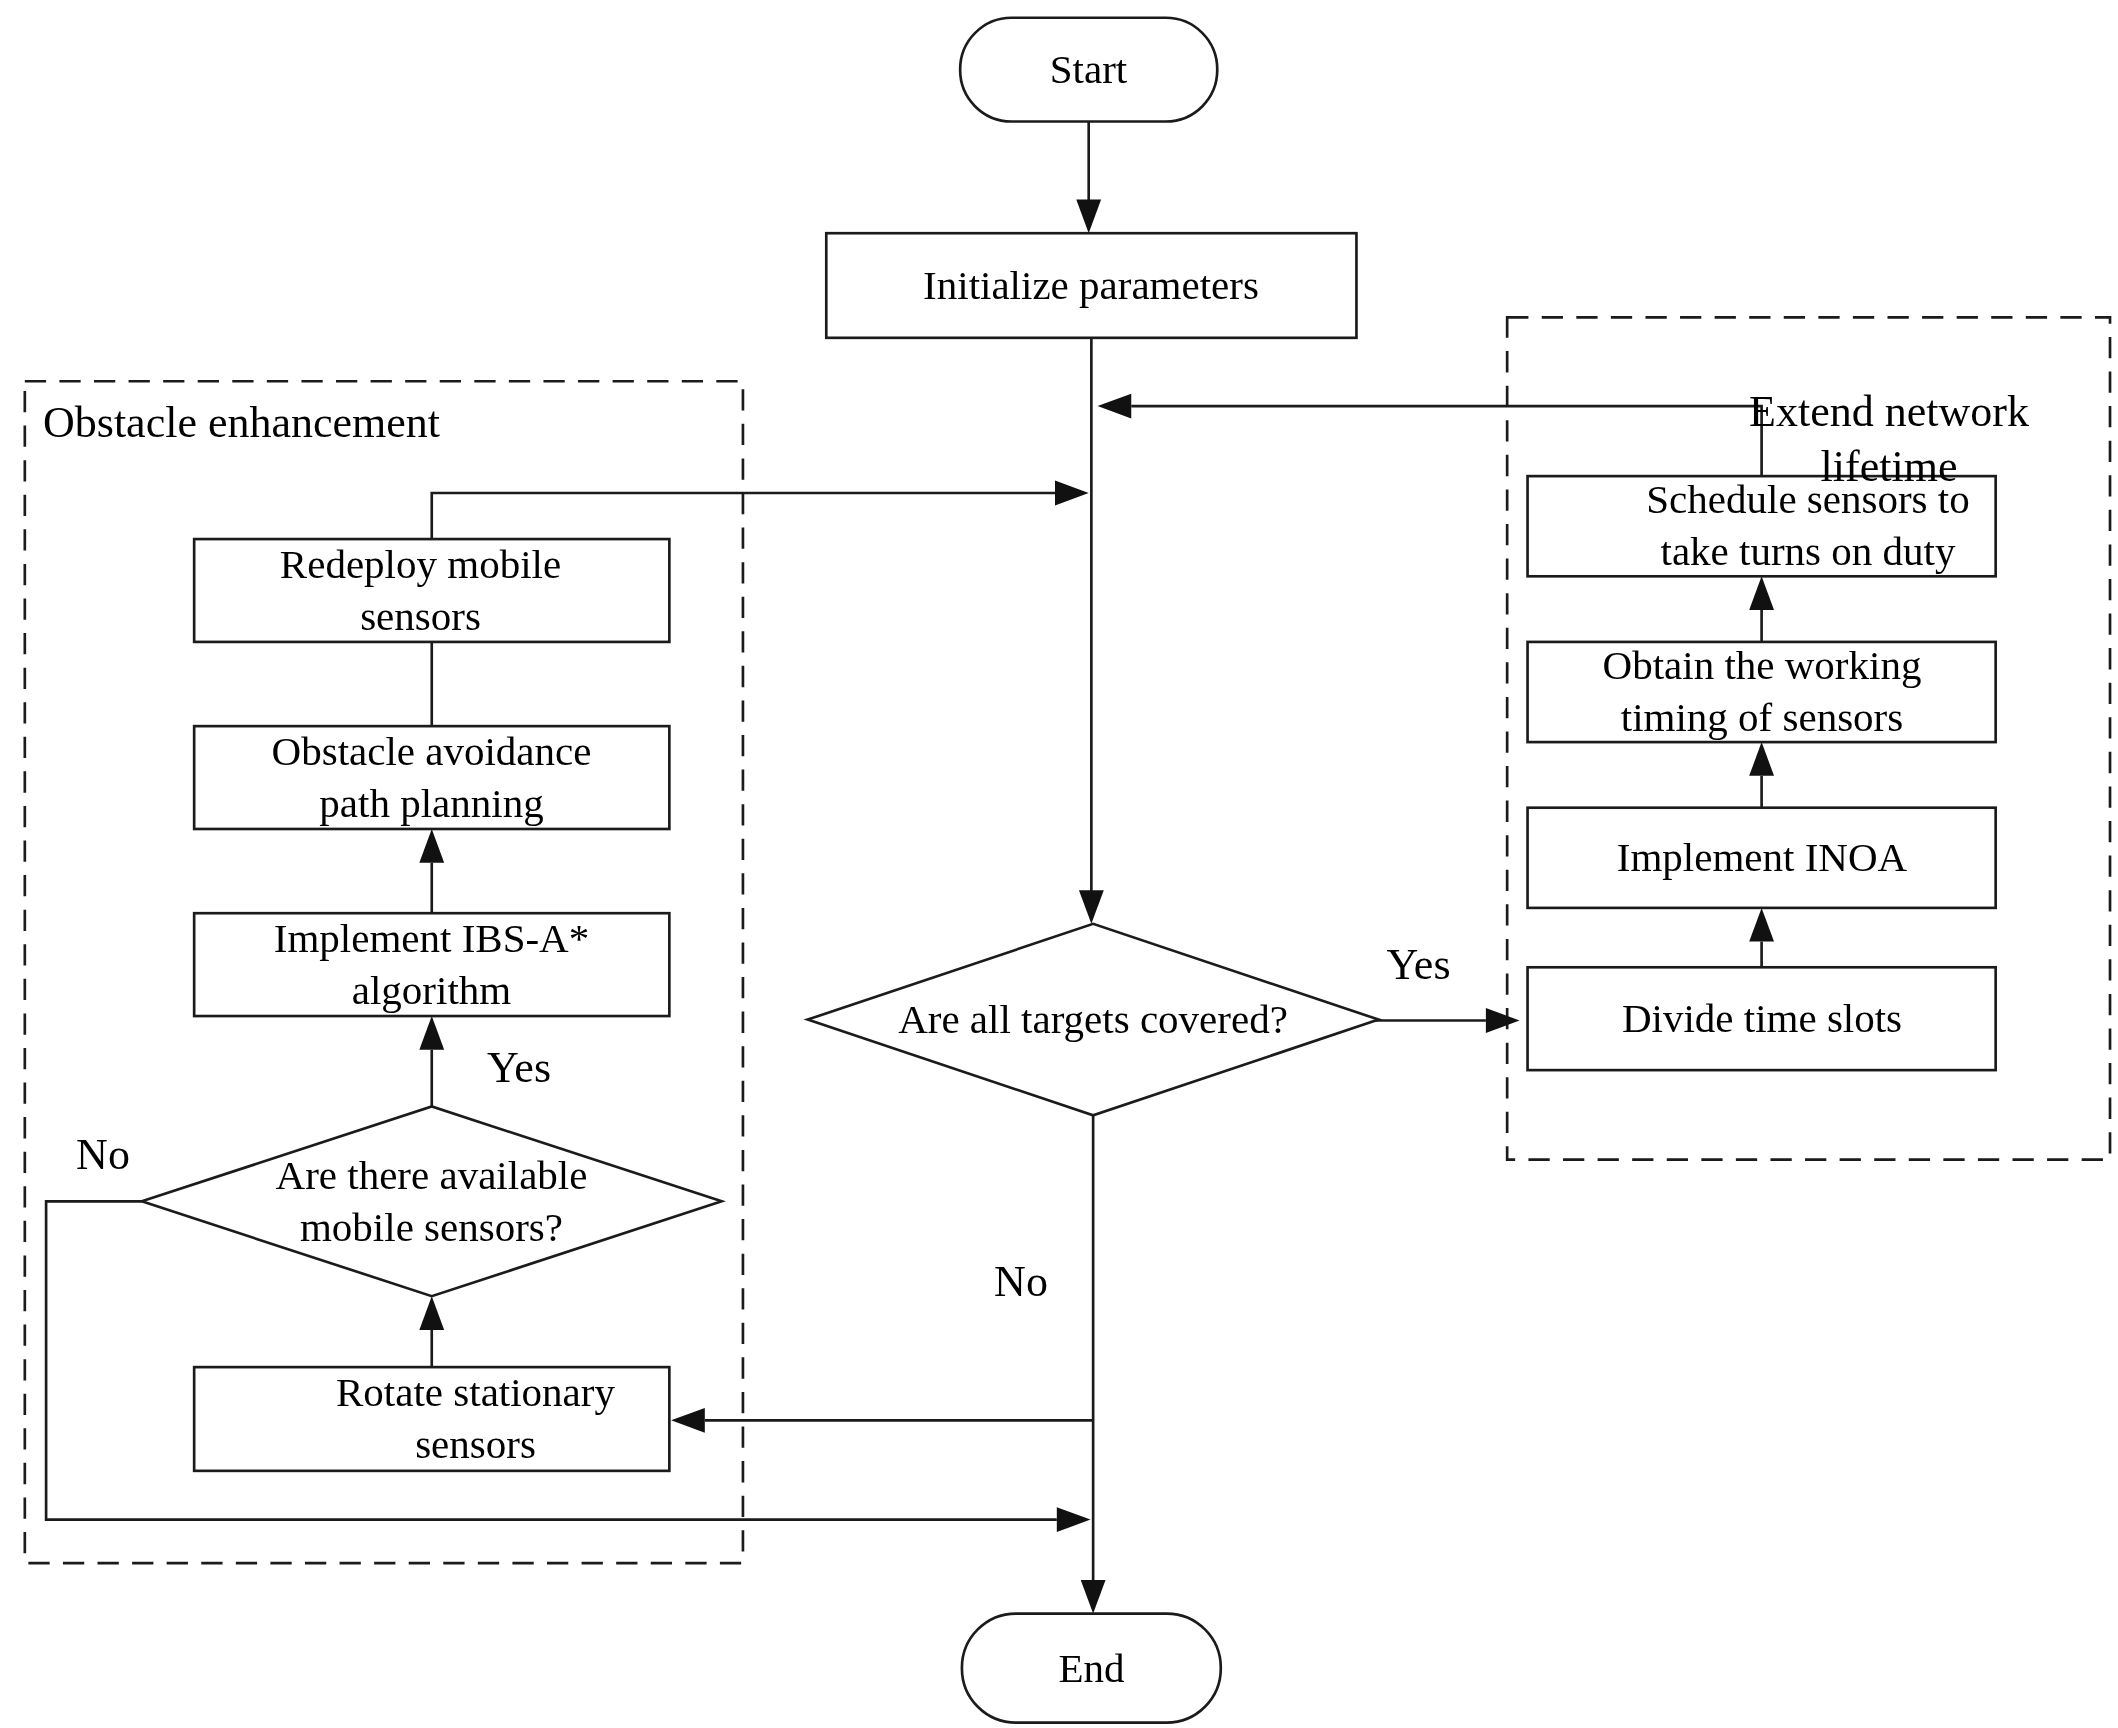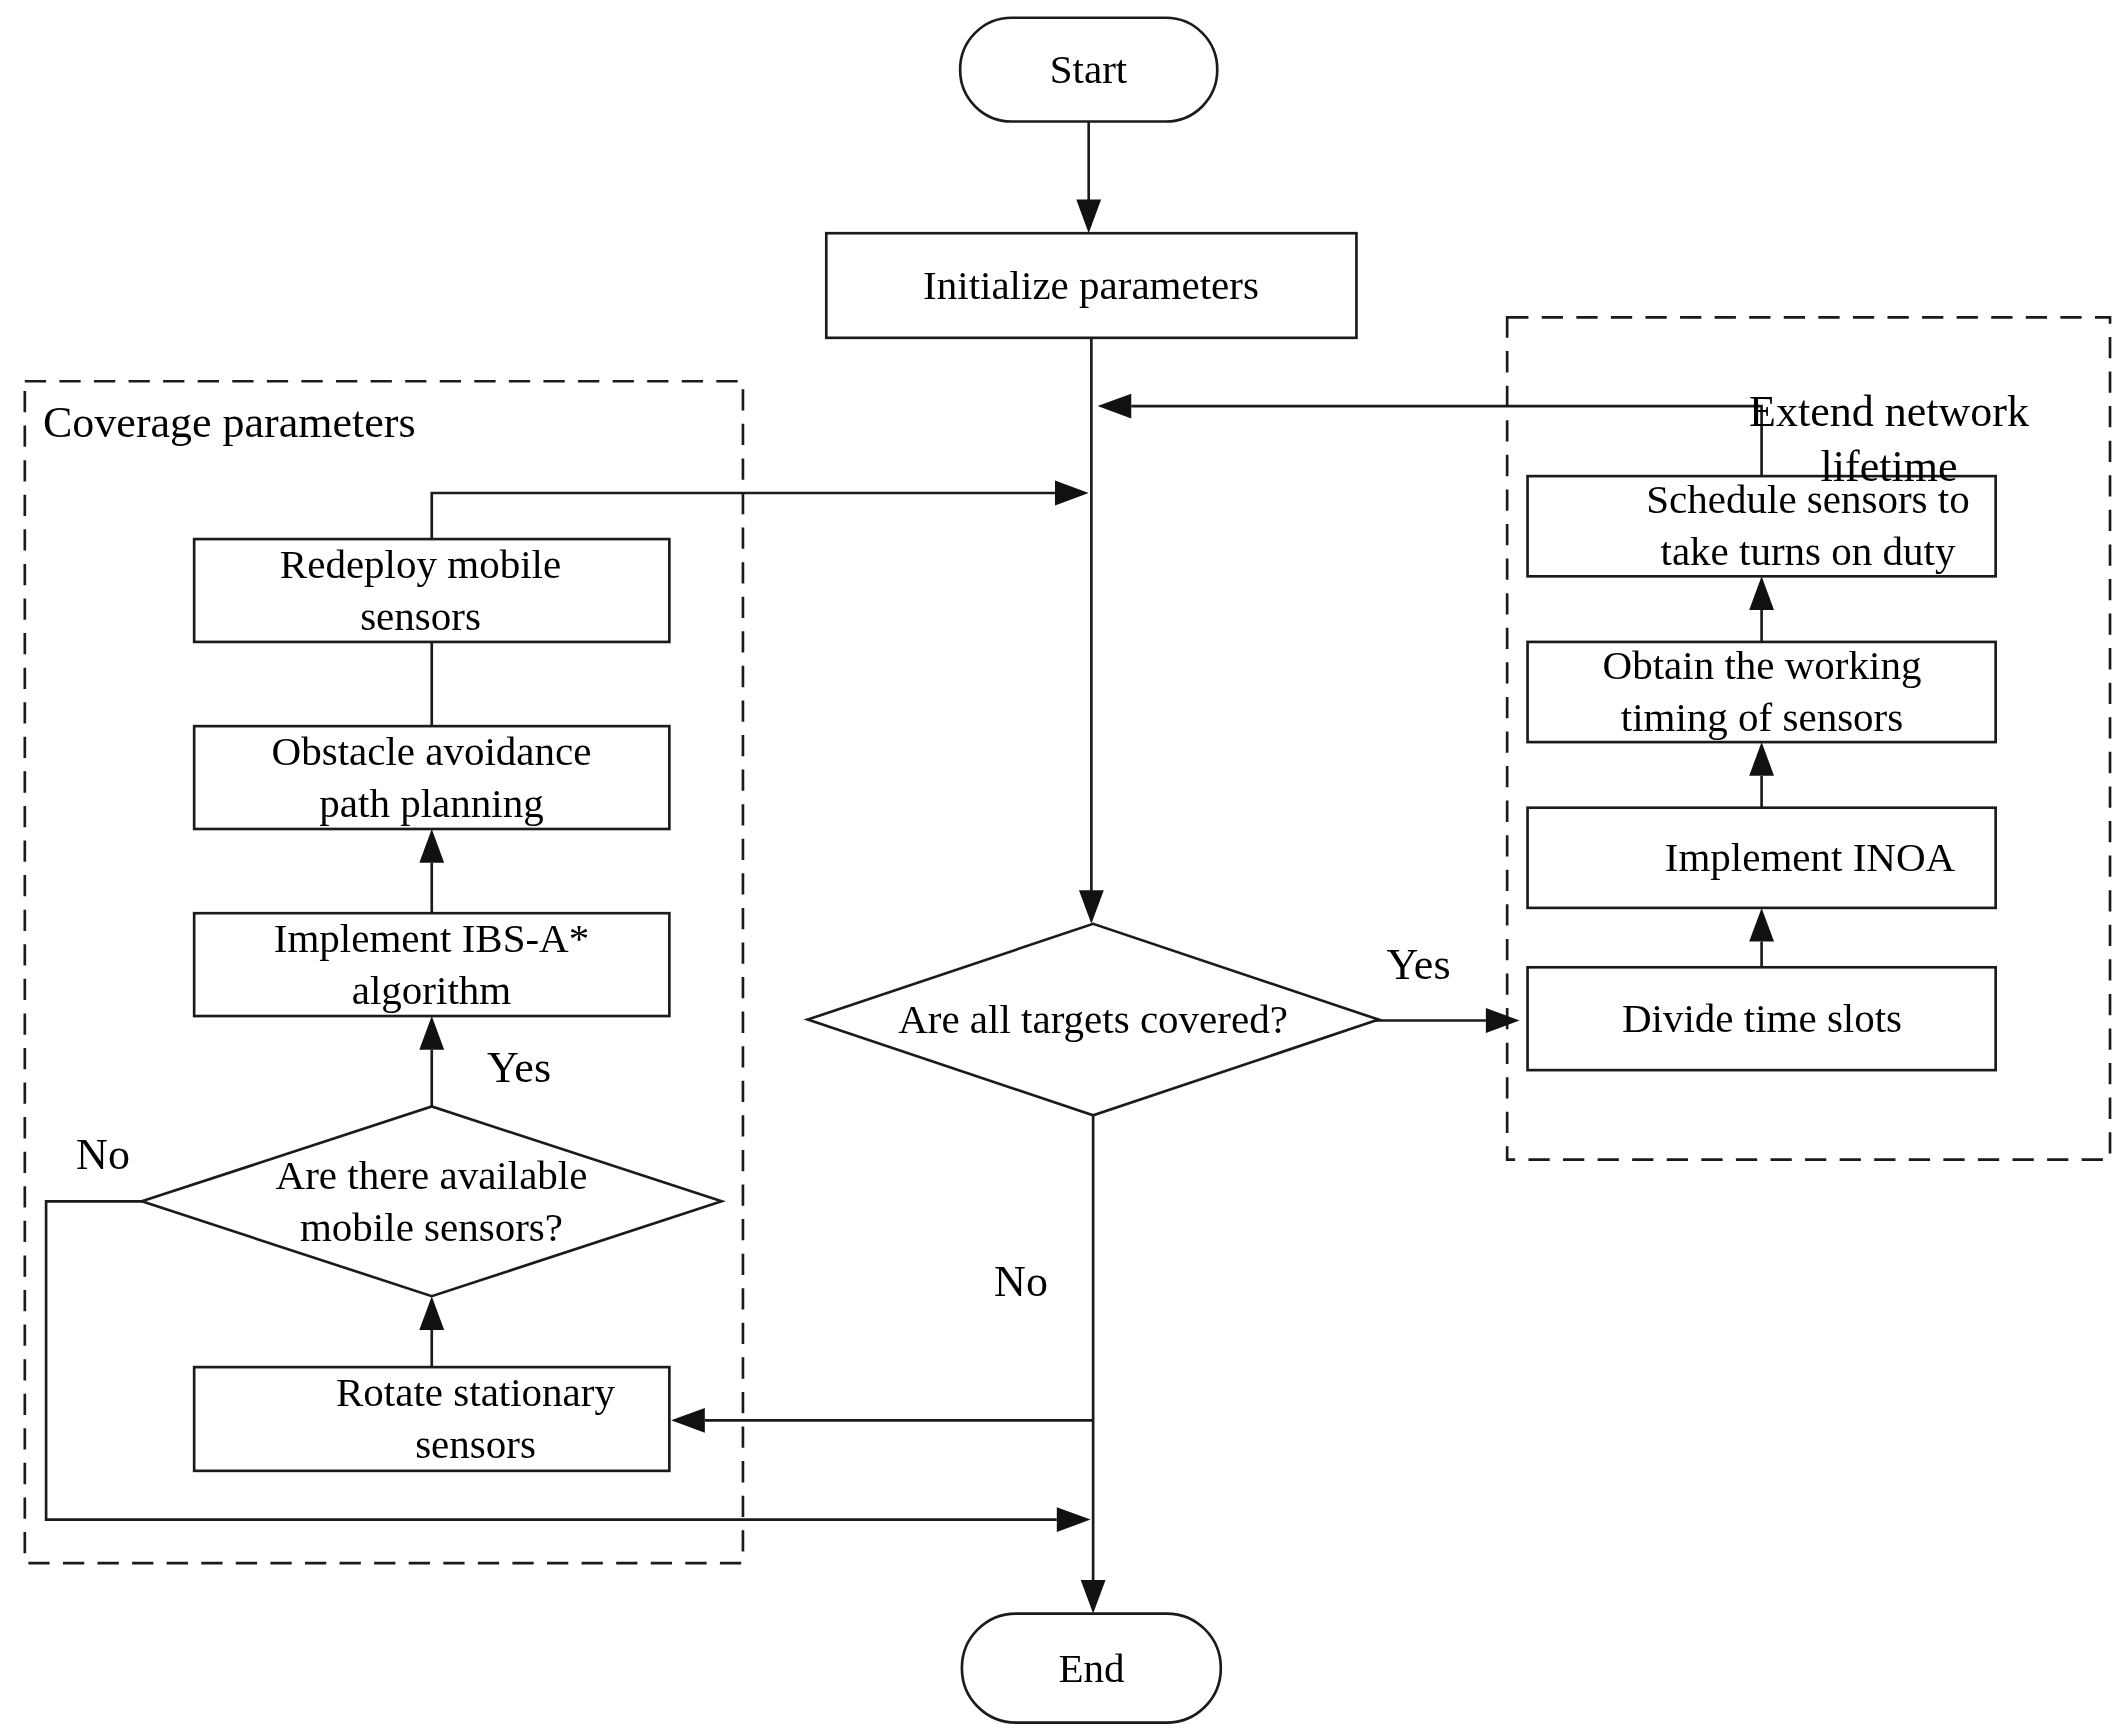--- a/index.html
+++ b/index.html
@@ -115,27 +115,27 @@
 
   <div class="label" style="left:194px;  top:1367px; width:475px; height:104px;margin-left:44px;">Rotate stationary
 sensors</div>
 
   <div class="label" style="left:1528px; top:476px;  width:468px; height:100px;padding-left:46px;">Schedule sensors to
 take turns on duty</div>
 
   <div class="label" style="left:1528px; top:642px;  width:468px; height:100px;">Obtain the working
 timing of sensors</div>
 
-  <div class="label" style="left:1528px; top:808px;  width:468px; height:100px;padding-left:48px;">Implement INOA</div>
+  <div class="label" style="left:1528px; top:808px;  width:468px; height:100px;">Implement INOA</div>
 
   <div class="label" style="left:1528px; top:967px; width:468px; height:103px;">Divide time slots</div>
 
   <div class="label" style="left:962px; top:1614px; width:259px; height:109px;">End</div>
 
-  <div class="label group-label left-align" style="left:43px; top:392px; width:497px; height:62px;">Coverage parameters</div>
+  <div class="label group-label left-align" style="left:43px; top:392px; width:497px; height:62px;">Obstacle enhancement</div>
 
   <div class="label group-label" style="left:1685px; top:355px; width:408px; height:168px;">Extend network
 lifetime</div>
 
   <div class="label edge-label" style="left:1361px; top:938px; width:115px; height:53px;">Yes</div>
 
   <div class="label edge-label" style="left:968px; top:1255px; width:106px; height:53px;">No</div>
 
   <div class="label edge-label" style="left:466px; top:1041px; width:106px; height:53px;">Yes</div>
 

